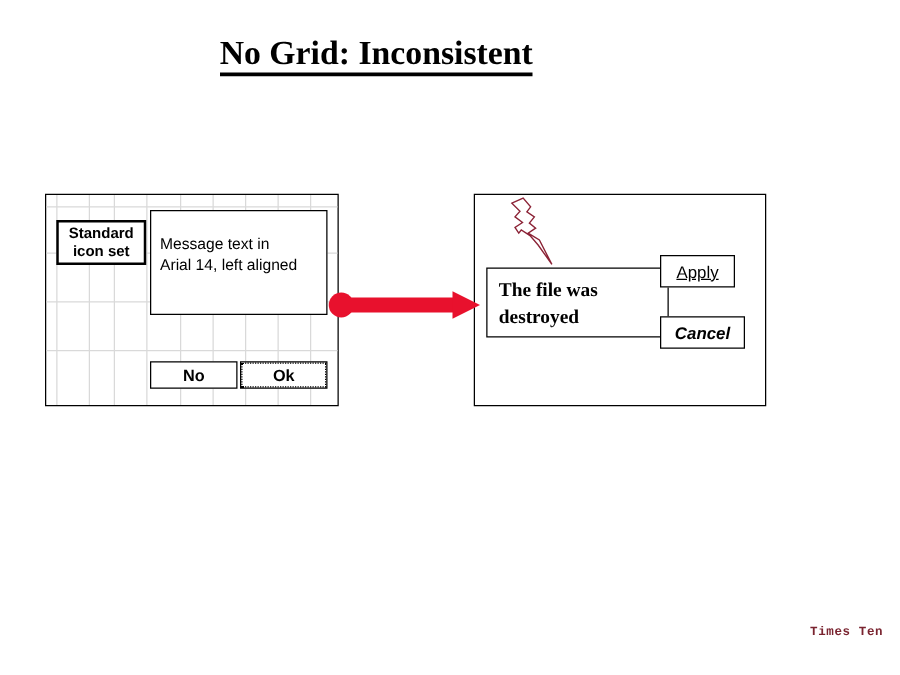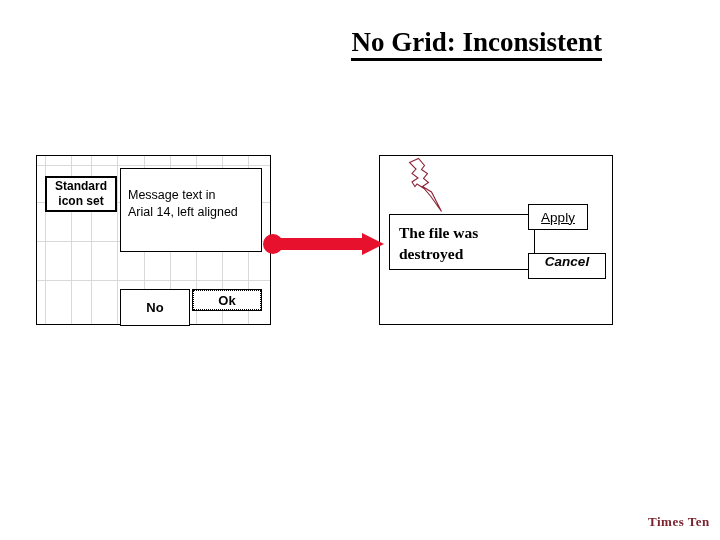--- a/index.html
+++ b/index.html
@@ -15,21 +15,21 @@
     font-family: "Liberation Sans", sans-serif;
     -webkit-font-smoothing: none;
   }
 
   
   #slide-title {
     position: absolute;
     left: 0;
     top: 26px;
     width: 602px;
-    text-align: right;
+    text-align: center;
     font-family: "Liberation Serif", serif;
     font-weight: bold;
     font-size: 27px;
     line-height: 32px;
     color: #000000;
     letter-spacing: 0px;
   }
   #slide-title span {
     border-bottom: 3px solid #000000;
     padding-bottom: 1px;
@@ -106,21 +106,21 @@
     color: #000000;
     text-align: left;
     z-index: 3;
   }
 
   #btn-no {
     position: absolute;
     left: 83px;
     top: 133px;
     width: 70px;
-    height: 37px;
+    height: 22px;
     border: 1px solid #000000;
     box-sizing: border-box;
     background: #ffffff;
     display: flex;
     align-items: center;
     justify-content: center;
     font-weight: bold;
     font-size: 13px;
     color: #000000;
     z-index: 3;
@@ -200,51 +200,52 @@
     justify-content: center;
     font-size: 13.5px;
     color: #000000;
     text-decoration: underline;
   }
 
   #btn-cancel {
     position: absolute;
     left: 148px;
     top: 97px;
-    width: 78px;
+    width: 68px;
     height: 26px;
     border: 1px solid #000000;
     box-sizing: border-box;
     background: #ffffff;
     display: flex;
+    align-items: center;
     justify-content: center;
     font-weight: bold;
     font-style: italic;
     font-size: 13.5px;
     color: #000000;
   }
 
   
   #connector-arrow {
     position: absolute;
     left: 262px;
     top: 230px;
     width: 122px;
     height: 28px;
   }
 
   
   #footer-note {
     position: absolute;
     left: 648px;
-    top: 517px;
+    top: 502px;
     width: 66px;
-    font-family: Liberation Serif, serif;
-    font-weight: bold;
-    font-size: 13px;
+    font-family: Liberation Mono, monospace;
+    font-weight: bold;
+    font-size: 10px;
     line-height: 9px;
     color: #7a2430;
     letter-spacing: 0.5px;
   }
 </style>
 </head>
 <body>
 
 <div id="slide-title">
   <span>No Grid: Inconsistent</span>

